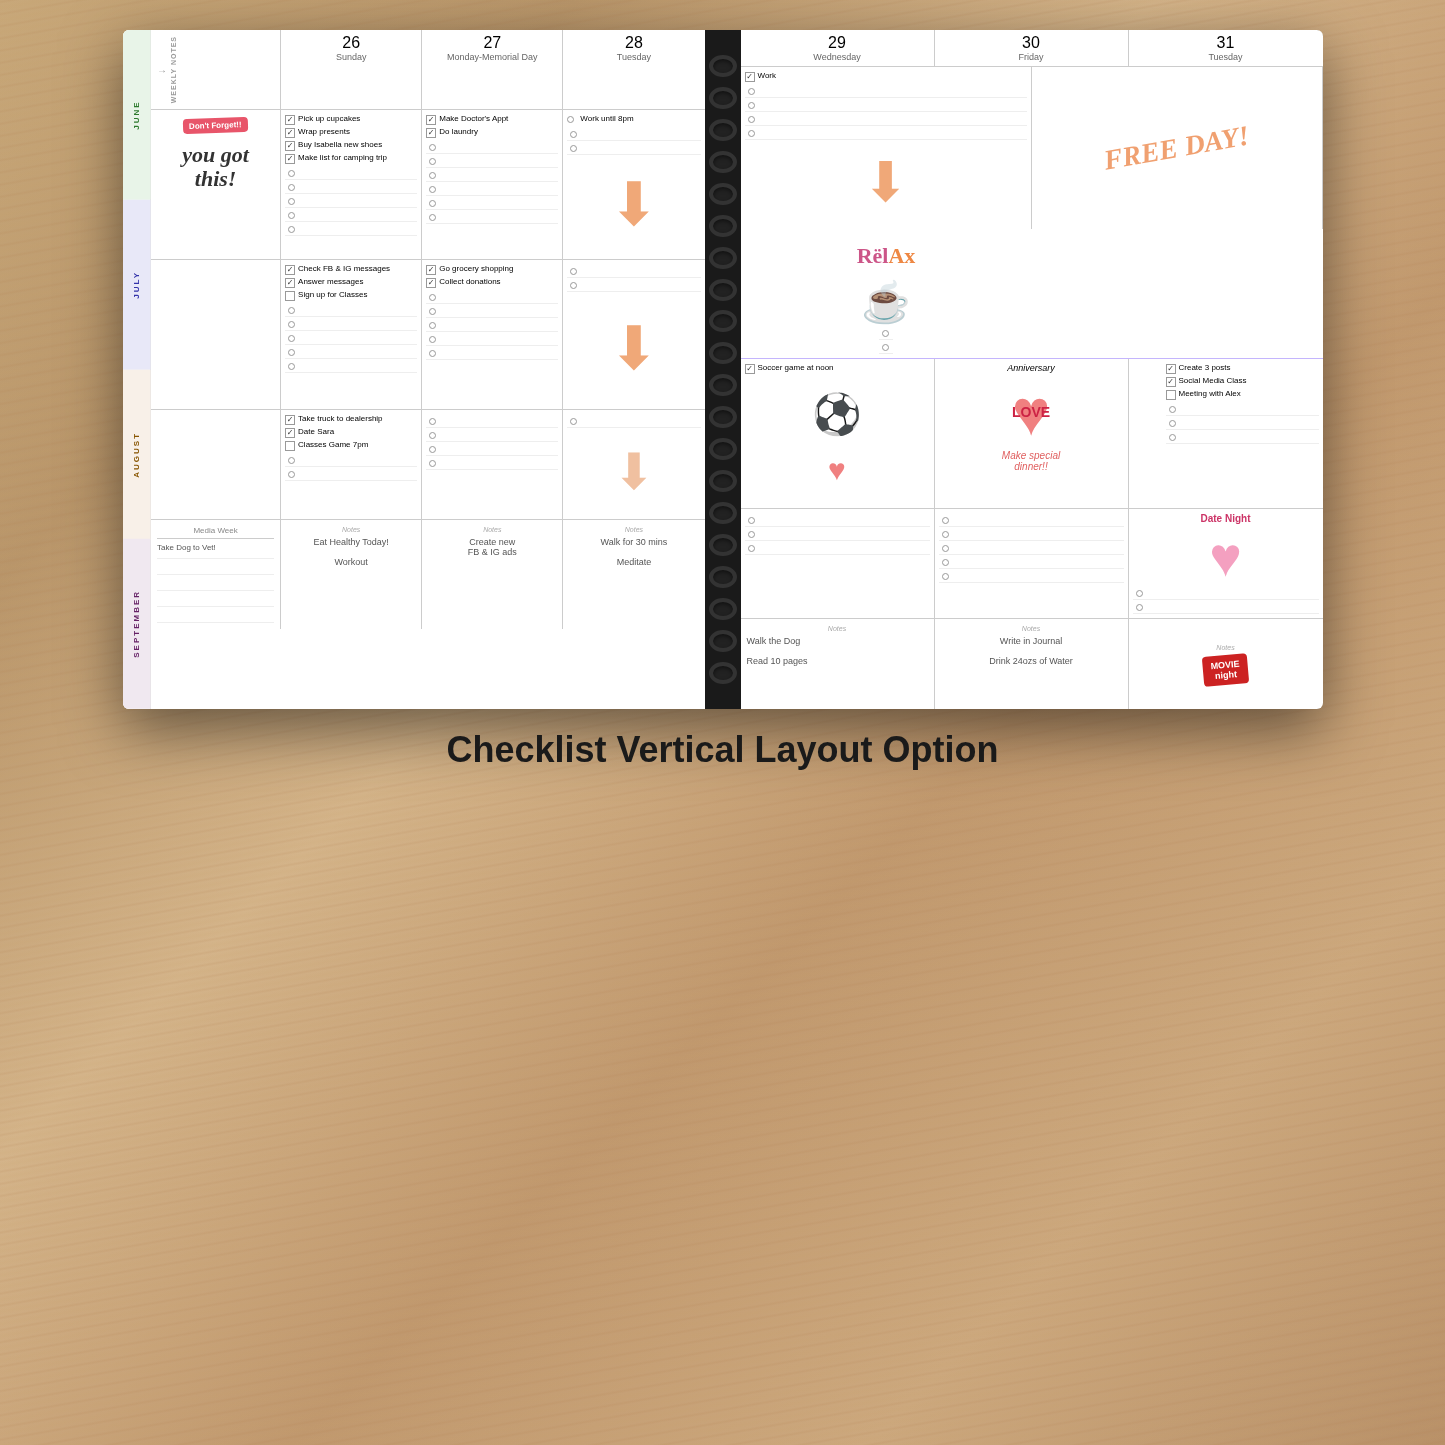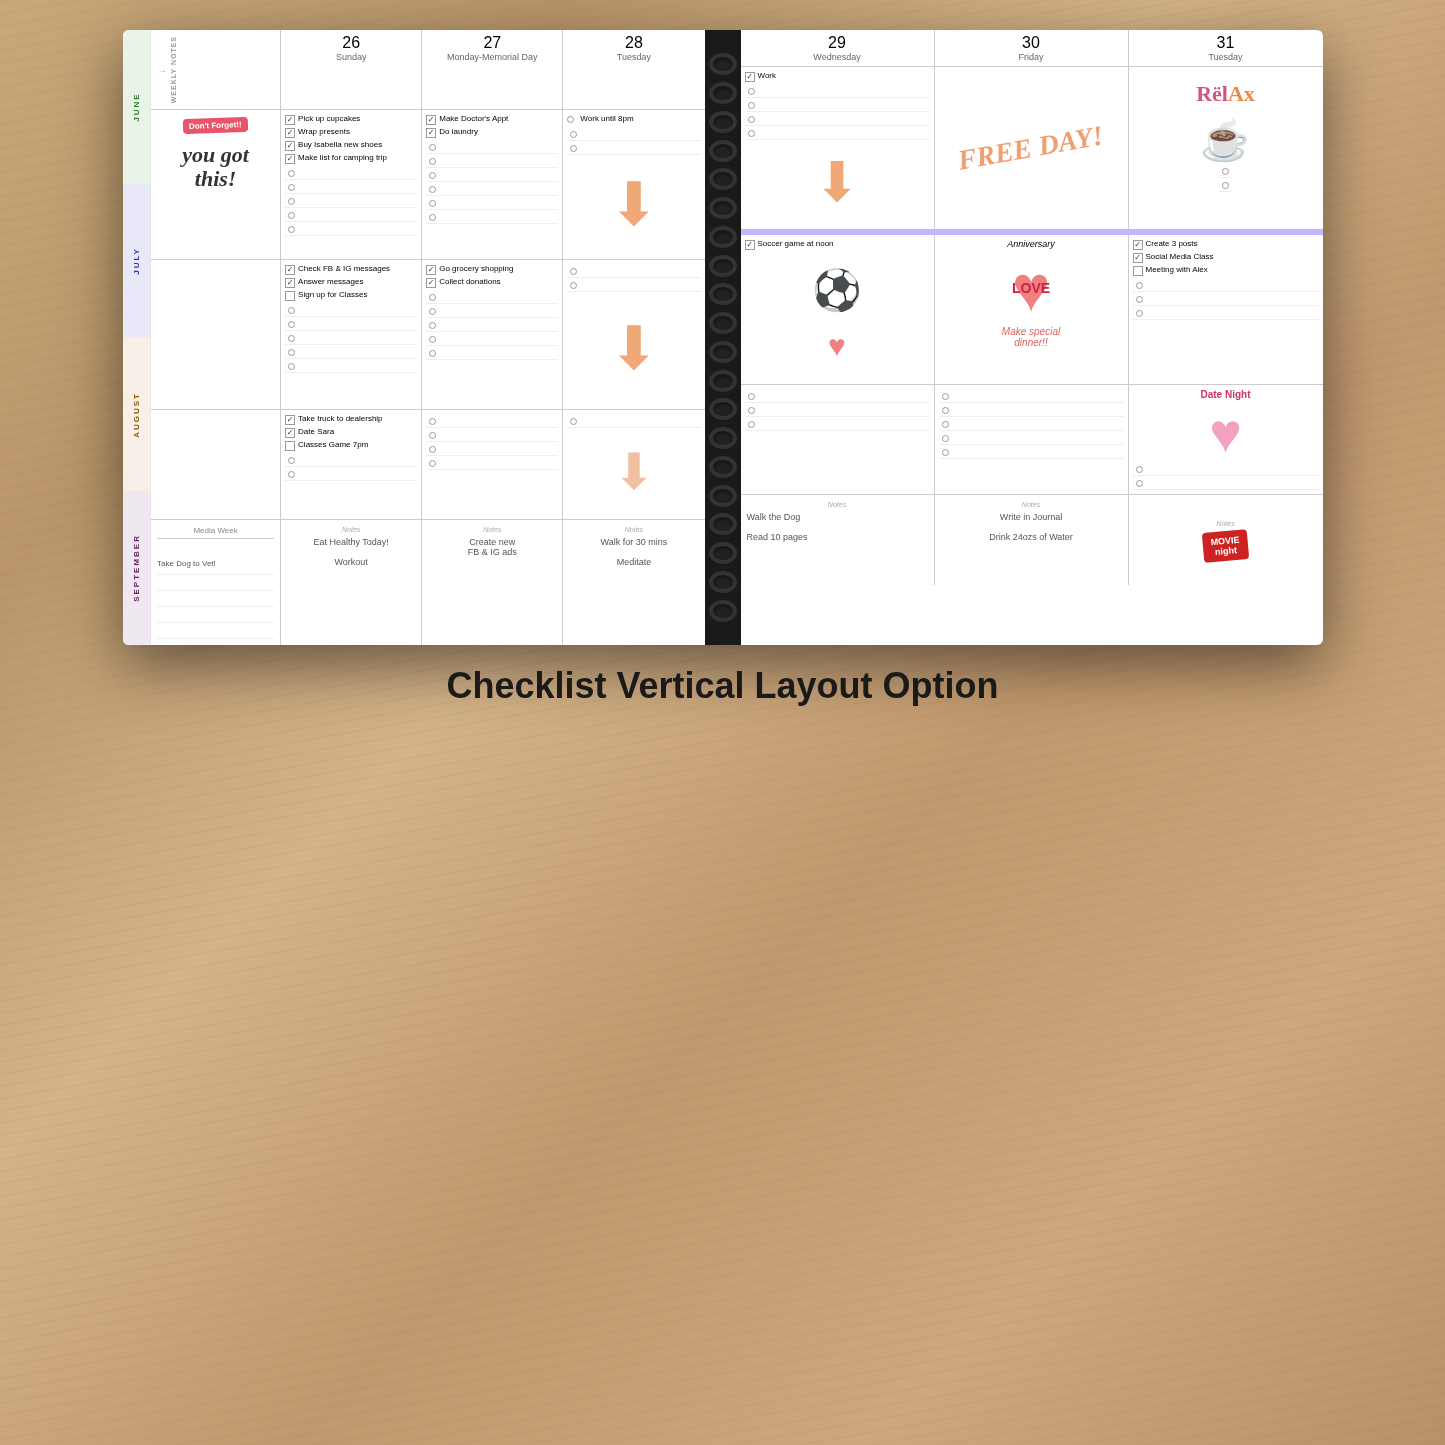--- a/index.html
+++ b/index.html
@@ -475,21 +475,21 @@
                 <div style="flex:1; display:flex; align-items:center; justify-content:center;">
                   <div style="font-size:50px; color:#f0c0a0; line-height:1;">⬇</div>
                 </div>
               </div>
             </div>
 
             <div style="display:grid; grid-template-columns: 130px repeat(3, 1fr); min-height:90px;">
 
               <div style="border-right:1px solid #ccc; padding:6px;">
                 <div style="font-size:8px; color:#888; text-align:center; margin-bottom:3px;">Media Week</div>
-                <div style="border-top:1px solid #ccc; padding-top:20px;">
+                <div style="border-top:1px solid #ccc; padding-top:4px;">
                   <div style="border-bottom:1px solid #eee; min-height:16px; font-size:8px; color:#555;">Take Dog to Vet!</div>
                   <div style="border-bottom:1px solid #eee; min-height:16px;"></div>
                   <div style="border-bottom:1px solid #eee; min-height:16px;"></div>
                   <div style="border-bottom:1px solid #eee; min-height:16px;"></div>
                   <div style="border-bottom:1px solid #eee; min-height:16px;"></div>
                 </div>
               </div>
 
               <div style="border-right:1px solid #ccc; padding:6px;">
                 <div style="font-size:7px; color:#aaa; text-align:center; font-style:italic; margin-bottom:4px;">Notes</div>
@@ -545,21 +545,21 @@
             <div style="border-right:1px solid #ccc; text-align:center; padding:4px;">
               <div style="font-size:16px;">30</div>
               <div style="font-size:9px; color:#666;">Friday</div>
             </div>
             <div style="text-align:center; padding:4px;">
               <div style="font-size:16px;">31</div>
               <div style="font-size:9px; color:#666;">Tuesday</div>
             </div>
           </div>
 
-          <div style="display:grid; grid-template-columns: repeat(3, 1fr); border-bottom:6px solid #c4b5fd; min-height:150px;">
+          <div style="display:grid; grid-template-columns: repeat(2, 1fr); border-bottom:1px solid #c4b5fd; min-height:150px;">
 
             <div style="border-right:1px solid #ccc; padding:4px;">
               <div class="task-item">
                   <div class="checkbox checked"></div>
                   <span style="font-size:8px;">Work</span>
                 </div>
               <div class="empty-line">
                   <div class="circle-bullet"></div>
                 </div>
               <div class="empty-line">
@@ -609,21 +609,21 @@
 
             <div style="border-right:1px solid #ccc; padding:4px; display:flex; flex-direction:column; align-items:center;">
               <div class="task-item" style="font-size:9px; font-style:italic; margin-bottom:5px;">Anniversary</div>
               <div style="position:relative; text-align:center;">
                 <div style="font-size:65px; color:#f08080; line-height:1;">♥</div>
                 <div style="position:absolute; top:50%; left:50%; transform:translate(-50%,-50%); font-size:14px; font-weight:bold; color:#c0404040; color:#cc2244;">LOVE</div>
               </div>
               <div style="font-size:10px; color:#e06060; font-style:italic; text-align:center; margin-top:5px;">Make special<br>dinner!!</div>
             </div>
 
-            <div style="padding:4px;">
+            <div style="padding:4px;margin-left:33px;">
               <div class="task-item">
                   <div class="checkbox checked"></div>
                   <span style="font-size:8px;">Create 3 posts</span>
                 </div>
               <div class="task-item">
                   <div class="checkbox checked"></div>
                   <span style="font-size:8px;">Social Media Class</span>
                 </div>
               <div class="task-item">
                   <div class="checkbox"></div>

